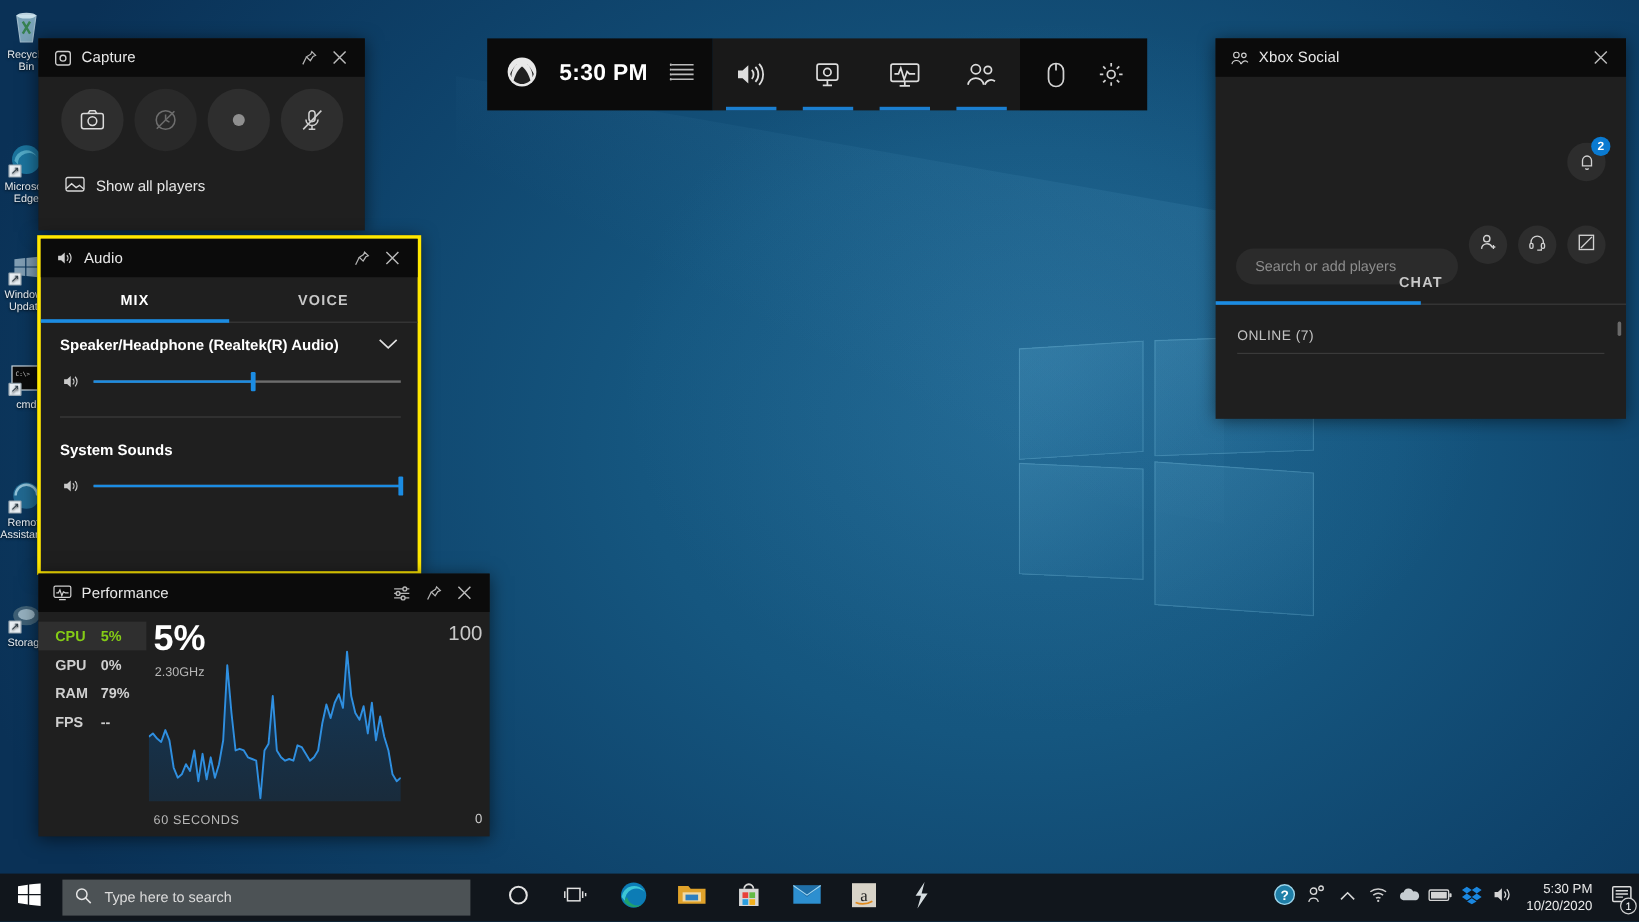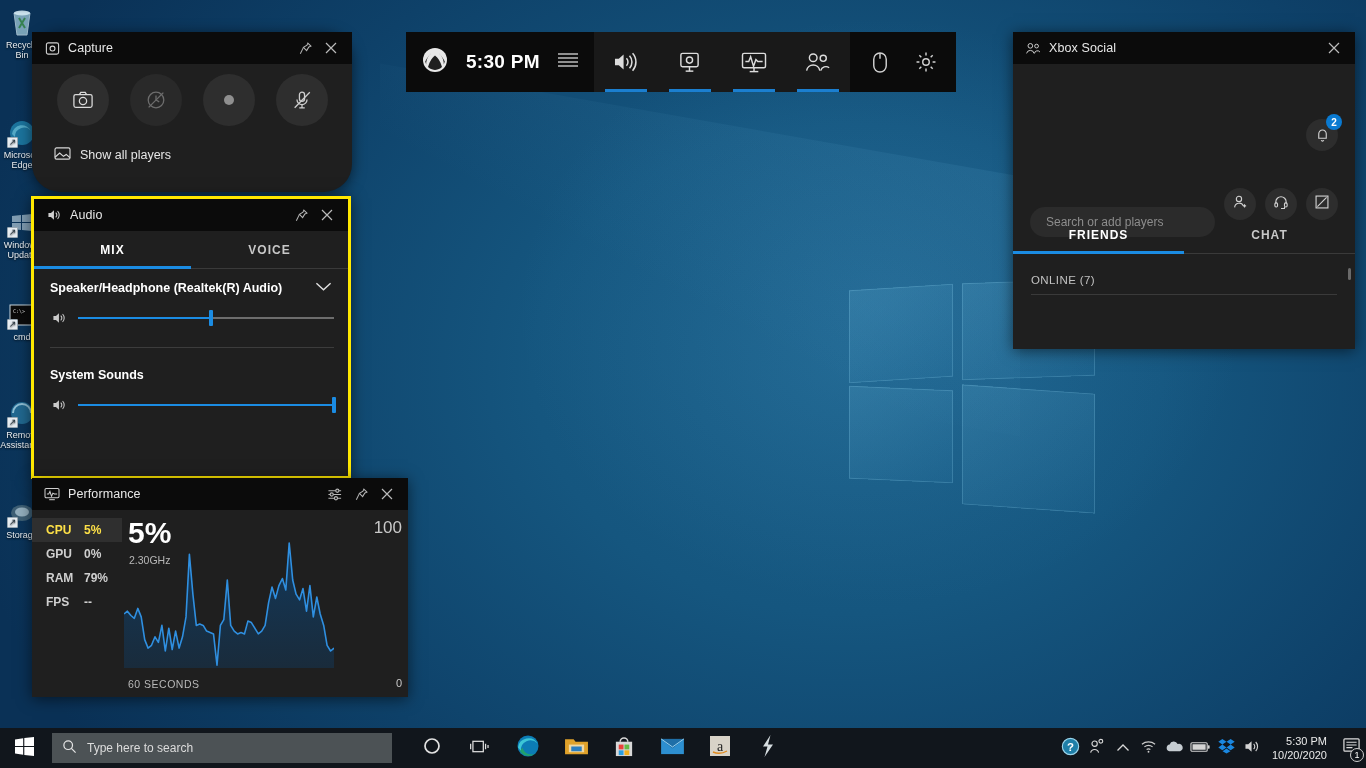--- a/index.html
+++ b/index.html
@@ -78,21 +78,21 @@
     display: flex; align-items: center; justify-content: center;
     opacity: .92;
   }
   .widget-title .wt-text { flex: 1; font-weight: 400; letter-spacing: .1px; }
   .title-btn {
     width: 26px; height: 26px; display: flex; align-items: center;
     justify-content: center; opacity: .82; cursor: pointer;
   }
 
   
-  #capture-widget { left: 32px; top: 32px; width: 320px; height: 160px; border-radius: 28px; }
+  #capture-widget { left: 32px; top: 32px; width: 272px; height: 160px; }
   #capture-body { padding: 10px 0 0 0; }
   .cap-row { display: flex; justify-content: space-around; padding: 0 14px; }
   .cap-btn {
     width: 52px; height: 52px; border-radius: 50%;
     background: #2e2e2e; display: flex; align-items: center;
     justify-content: center; cursor: pointer;
   }
   .cap-btn.dim { background: #292929; }
   .show-all {
     display: flex; align-items: center; gap: 9px;
@@ -140,21 +140,21 @@
   
   #perf-widget { left: 32px; top: 478px; width: 376px; height: 219px; }
   #perf-body { display: flex; height: 187px; }
   .perf-stats { width: 90px; padding-top: 8px; }
   .perf-stat {
     display: flex; font-size: 12px; padding: 5px 0 5px 14px; color: #cfcfcf;
     gap: 8px; cursor: pointer;
   }
   .perf-stat .pk { width: 30px; font-weight: bold; }
   .perf-stat .pv { font-weight: bold; }
-  .perf-stat.sel { background: #2f2f2f; color: #fde047; }
+  .perf-stat.sel { background: #2f2f2f; color: #84cc16; }
   .perf-graph { flex: 1; position: relative; padding: 0 10px 0 0; }
   .perf-big { position: absolute; left: 6px; top: 6px; font-size: 30px; font-weight: bold; color: #ffffff; }
   .perf-ghz { position: absolute; left: 7px; top: 44px; font-size: 10.5px; color: #b8b8b8; }
   .perf-max { position: absolute; right: 6px; top: 8px; font-size: 17px; color: #c9c9c9; }
   .perf-min { position: absolute; right: 6px; bottom: 8px; font-size: 11px; color: #c9c9c9; }
   .perf-secs { position: absolute; left: 6px; bottom: 7px; font-size: 10.5px; color: #b8b8b8; letter-spacing: .5px; }
   .perf-svg { position: absolute; left: 2px; top: 16px; }
 
   
   #social-widget { left: 1013px; top: 32px; width: 342px; height: 317px; }
@@ -591,23 +591,20 @@
           <svg width="16" height="16" viewBox="0 0 17 17">
             <rect x="2.2" y="2.2" width="12.6" height="12.6" fill="none" stroke="#d2d2d2" stroke-width="1.2"></rect>
             <path d="M3.6 13.4 L13.4 3.6" stroke="#d2d2d2" stroke-width="1.2"></path>
           </svg>
         </span>
       </div>
     </div>
 
     <div class="social-tabs">
       <div class="tabs" style="border-bottom:1px solid #3a3a3a;">
-        <div class="tab active">
-          <span>FRIENDS</span>
-        </div>
         <div class="tab">
           <span>CHAT</span>
         </div>
         <div class="tab-underline" style="left:0; width:50%;"></div>
       </div>
     </div>
 
     <div class="social-list">
       <div class="scroll-nub"></div>
       <div class="online-hdr">ONLINE (7)</div>

